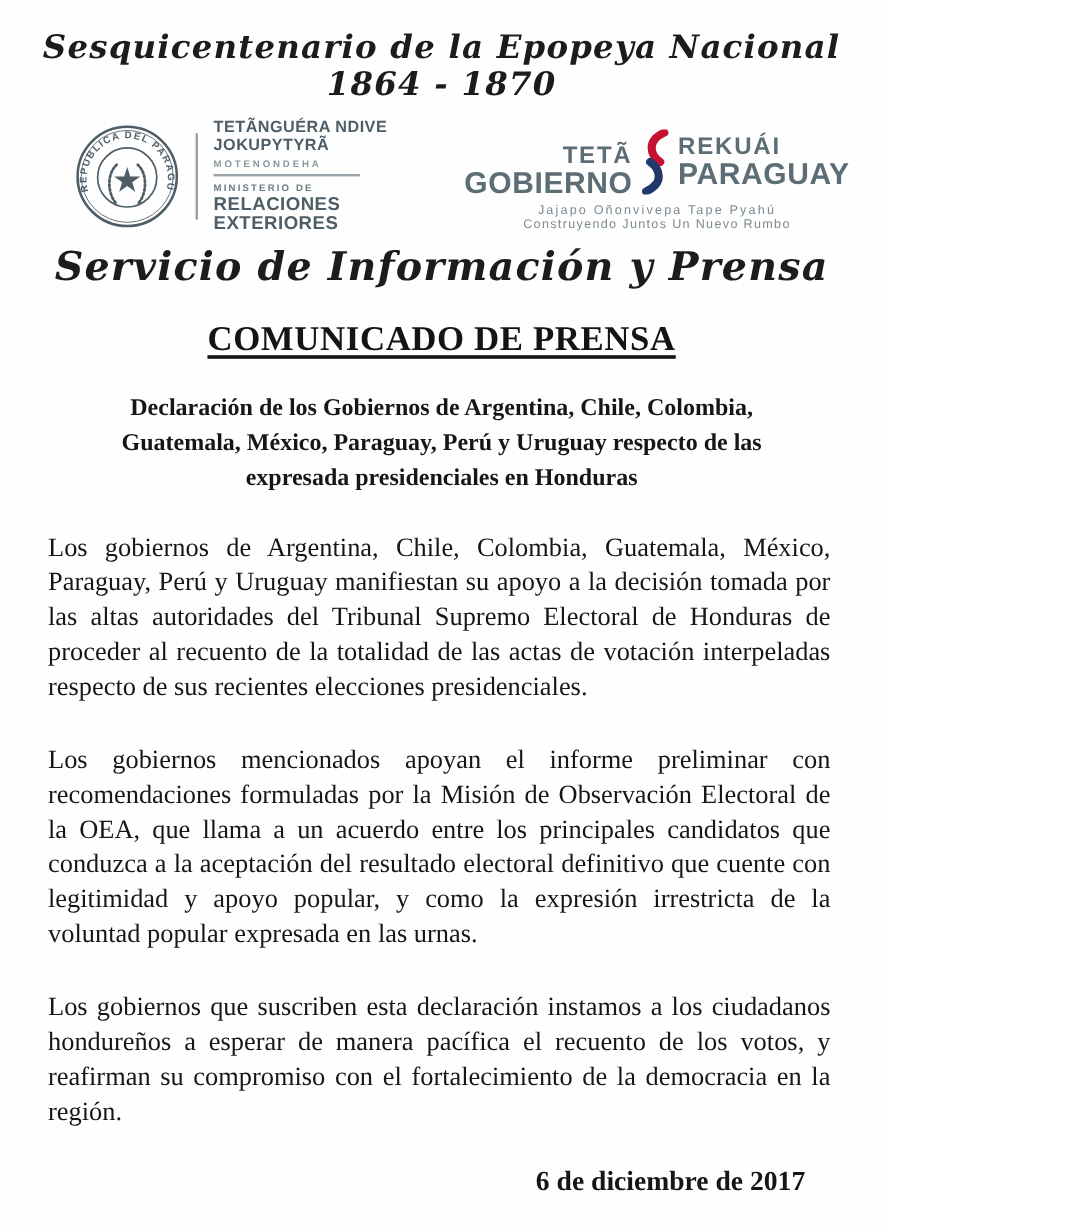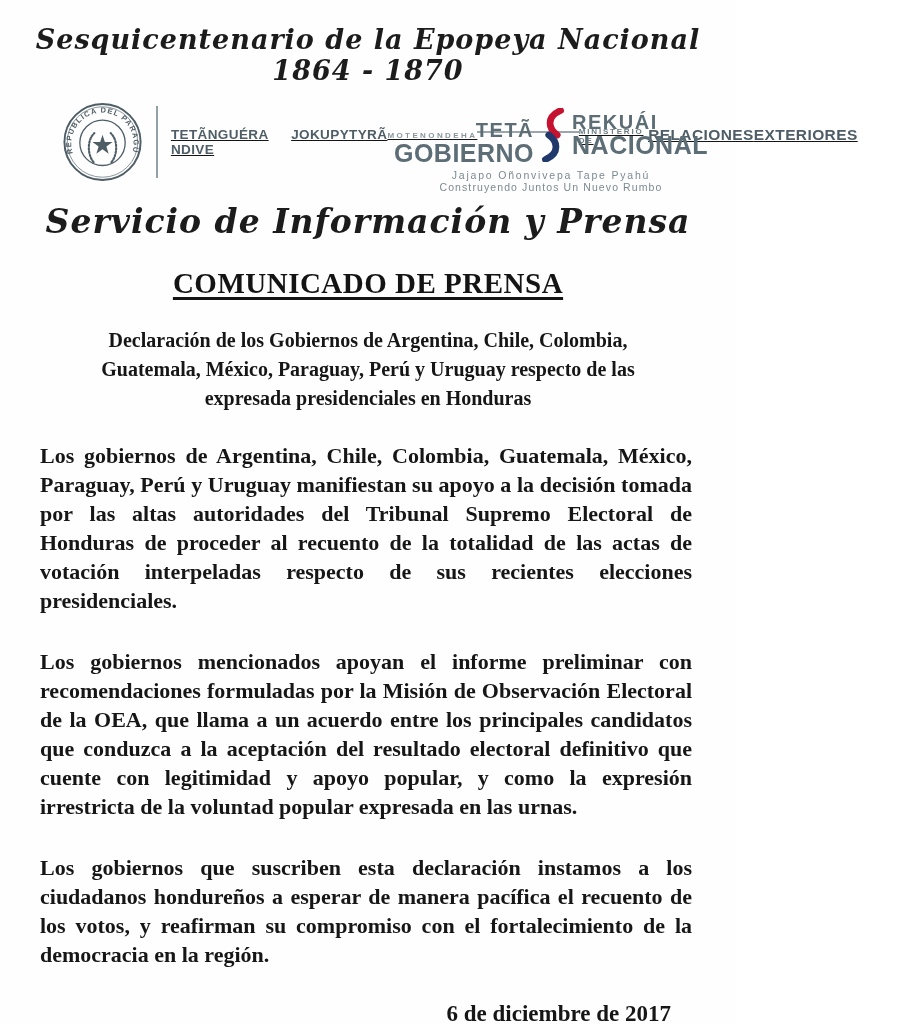--- a/index.html
+++ b/index.html
@@ -27,21 +27,21 @@
 
   
   .header-row { position: relative; height: 94px; margin-top: 12px; }
 
   .ministry-logo {
     position: absolute; left: 62px; top: 0;
     display: flex; align-items: center; gap: 13px;
   }
   .seal { width: 88px; height: 88px; display: block; }
   .logo-divider { width: 2px; height: 72px; background: #93a0a6; }
-  .ministry-text { display: flex; flex-direction: row; text-decoration: underline; }
+  .ministry-text { display: flex; flex-direction: column; }
   .m-g {
     font-family: "Liberation Sans", sans-serif;
     font-weight: 700; font-size: 13.5px; line-height: 1.12;
     color: #4e5d66; letter-spacing: 0.4px;
   }
   .m-moten {
     font-family: "Liberation Sans", sans-serif;
     font-weight: 700; font-size: 8px; letter-spacing: 2.4px;
     color: #8a969c; margin-top: 4px;
   }
@@ -86,21 +86,21 @@
     font-weight: 700; font-size: 29px; letter-spacing: 0.5px;
     text-decoration: underline;
     text-decoration-thickness: 3px;
     text-underline-offset: 4px;
   }
   .title {
     margin-top: 26px; text-align: center;
     font-weight: 700; font-size: 20px; line-height: 29px;
     color: #161616;
   }
-  .bodytext { margin: 28px 44px 0 40px; font-weight: bold; }
+  .bodytext { margin: 28px 44px 0 40px; }
   .bodytext p {
     font-size: 22px; line-height: 29px;
     text-align: justify;
     margin-bottom: 32px;
     color: #161616;
   }
   .date-line {
     text-align: right;
     font-weight: 700; font-size: 23px;
     margin: 28px 65px 0 0;
@@ -148,21 +148,21 @@
         <div class="gov-col-left">
           <div class="gov-l1">TETÃ</div>
           <div class="gov-l2">GOBIERNO</div>
         </div>
         <svg class="flame" viewBox="0 0 36 64" aria-hidden="true">
           <path d="M27 3 C9 11 13 25 23 32" fill="none" stroke="#c41230" stroke-width="8" stroke-linecap="round"></path>
           <path d="M9 61 C27 53 23 39 13 32" fill="none" stroke="#20386b" stroke-width="8" stroke-linecap="round"></path>
         </svg>
         <div class="gov-col-right">
           <div class="gov-l1">REKUÁI</div>
-          <div class="gov-l2">NACIONAL</div>
+          <div class="gov-l2">PARAGUAY</div>
         </div>
       </div>
       <div class="gov-tag1">Jajapo Oñonvivepa Tape Pyahú</div>
       <div class="gov-tag2">Construyendo Juntos Un Nuevo Rumbo</div>
     </div>
 
   </div>
 
   <div class="script-line service">Servicio de Información y Prensa</div>
 

